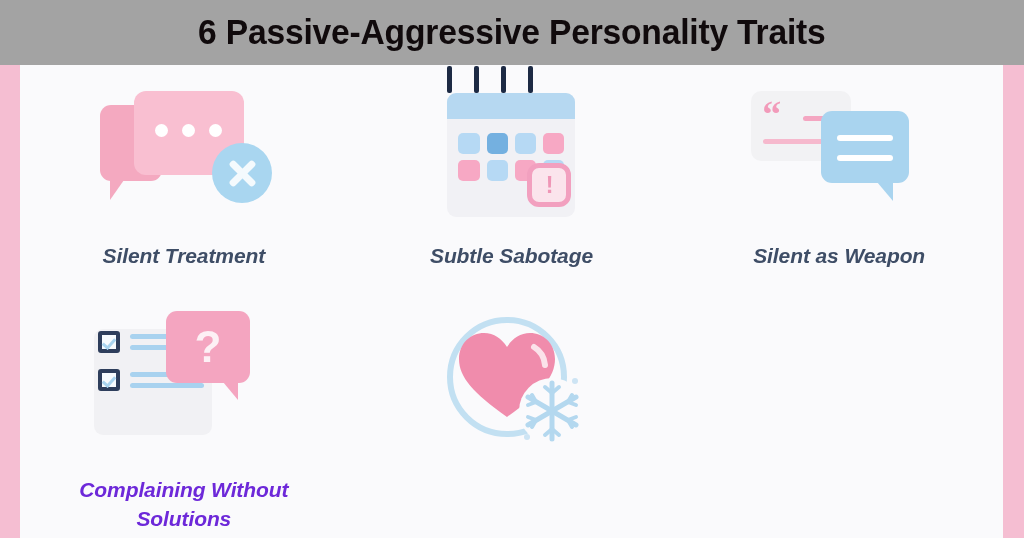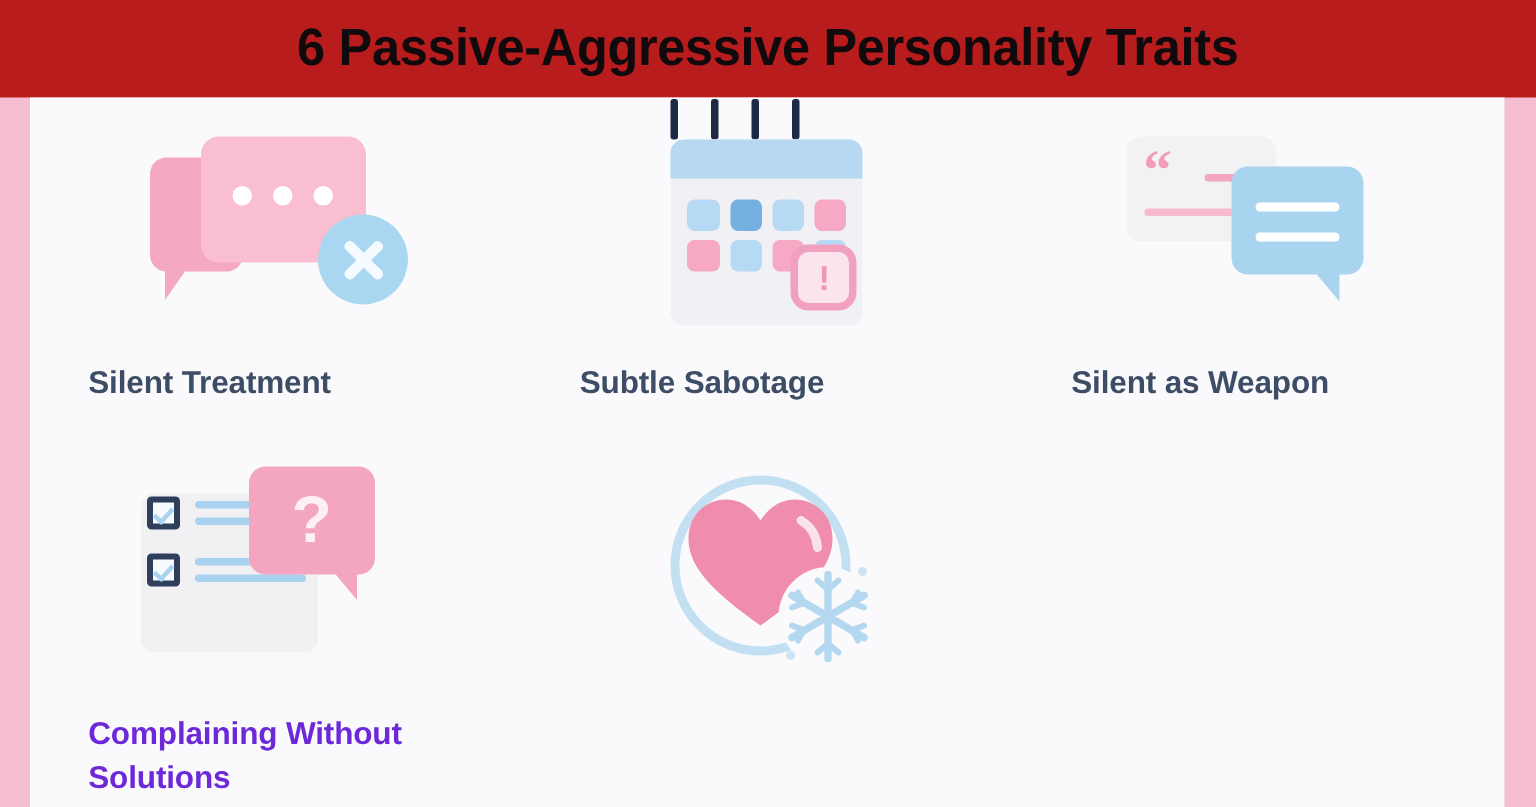--- a/index.html
+++ b/index.html
@@ -22,21 +22,21 @@
     background: #f5bed2;
     box-sizing: border-box;
   }
 
   
   .title-bar {
     height: 65px;
     display: flex;
     align-items: center;
     justify-content: center;
-    background: #b91c1c;
+    background: #a3a3a3;
   }
   .title {
     font-family: "Liberation Sans", sans-serif;
     font-size: 35px;
     font-weight: bold;
     color: #100a0c;
     letter-spacing: -0.2px;
     white-space: nowrap;
     margin: 0;
     padding: 0 0 2px 0;
@@ -78,23 +78,25 @@
     height: 150px;
     margin-top: 14px;
   }
   .row2 .icon-wrap { margin-top: 20px; }
 
   .trait-label {
     font-family: "Liberation Sans", sans-serif;
     font-size: 21px;
     font-weight: 600;
     color: #3e4d66;
+    text-align: center;
     line-height: 29px;
     width: 250px;
     letter-spacing: -0.1px;
+    font-style: italic;
   }
   .cell.row1 .trait-label { margin-top: 12px; }
   .cell.row2 .trait-label { margin-top: 18px; }
   .cell.complaining .trait-label { color: #6d28d9; font-weight: 700; }
 
   
   .bubble-back {
     position: absolute;
     left: 16px; top: 26px;
     width: 62px; height: 76px;

